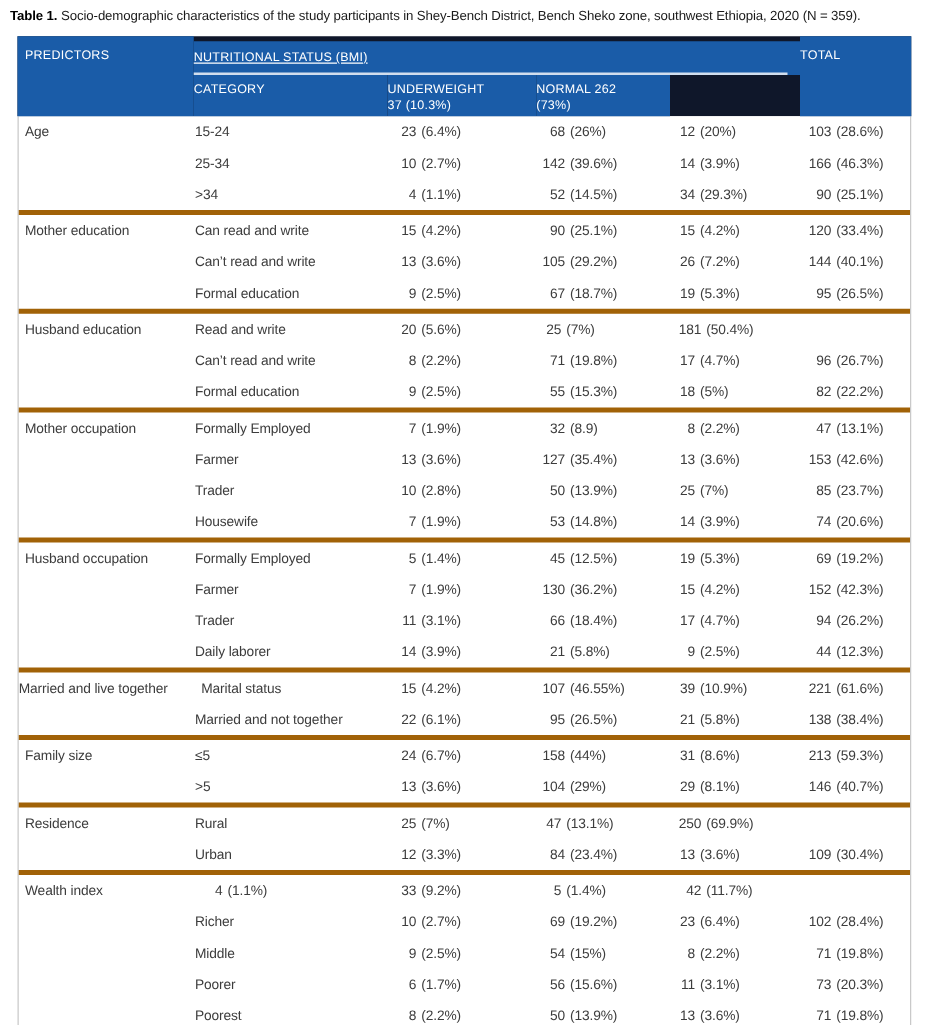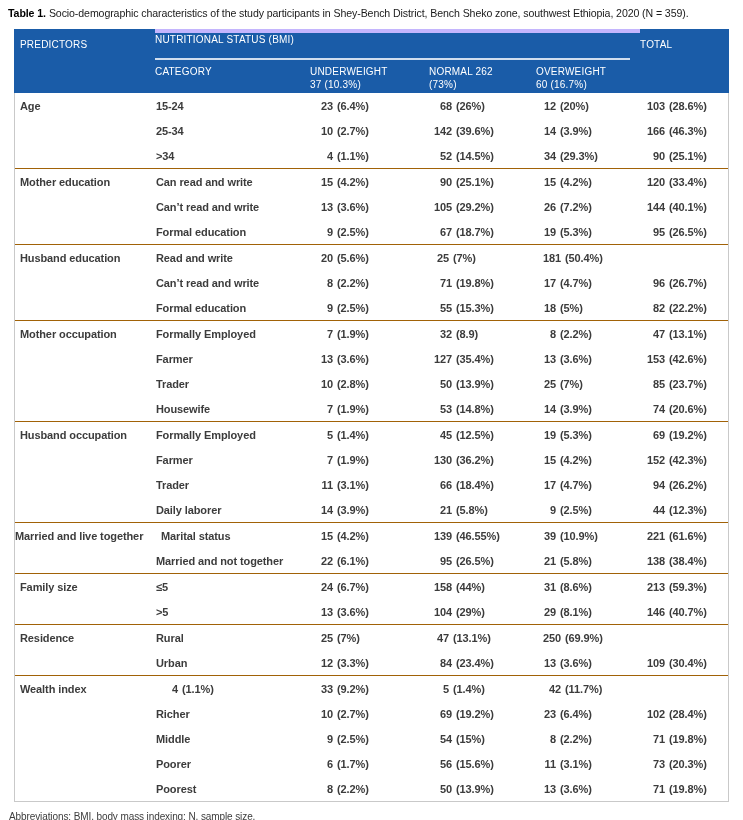--- a/index.html
+++ b/index.html
@@ -12,43 +12,43 @@
   .page { width:743px; height:820px; padding:7px 22px 0 8px; }
 
   
   .caption { font-size:10.6px; line-height:13px; color:#1a1a1a; white-space:nowrap; letter-spacing:-0.1px; }
   .caption .cap-label { font-weight:bold; color:#000; margin-right:3px; }
 
   
   .table { width:715px; margin:9px 0 0 6px; }
 
   
-  .cols { display:grid; grid-template-columns:141px 155px 119px 107px 104px 89px;font-weight:bold; }
+  .cols { display:grid; grid-template-columns:141px 155px 119px 107px 104px 89px; }
 
   
   .thead {
     display:grid;
     grid-template-columns:141px 155px 119px 107px 104px 89px;
     grid-template-rows:31px 33px;
-    background:#c4b5fd;
+    background:#0f172a;
   }
   .thead .hcell { background:#1a5ca8; color:#fff; font-size:10px; letter-spacing:0.2px; line-height:13px; }
   .h-pred { grid-column:1; grid-row:1 / 3; padding:9px 2px 0 6px; }
-  .h-group { grid-column:2 / 6; grid-row:1; margin-top:4px; position:relative; display:flex; align-items:flex-start; }
+  .h-group { grid-column:2 / 6; grid-row:1; margin-top:4px; position:relative; display:flex; align-items:center;text-decoration:underline; }
   .h-group::after { content:""; position:absolute; left:0; right:10px; bottom:0; height:2px; background:rgba(255,255,255,0.8); }
   .h-total { grid-column:6; grid-row:1 / 3; padding:9px 2px 0 0; }
   .h-sub { grid-row:2; padding-top:5px; }
   .h-cat { grid-column:2; }
   .h-uw { grid-column:3; }
   .h-nm { grid-column:4; }
   .h-ow { grid-column:5; }
 
   
   .tbody { border:1px solid #c9c9c9; border-top:none; background:#fff; }
-  .tgroup + .tgroup { border-top:1px solid #a16207; }
+  .tgroup + .tgroup { border-top:4px solid #a16207; }
   .trow { height:25px; }
   .td { display:flex; align-items:center; font-size:11px; letter-spacing:-0.1px; }
   .c-pred { padding-left:5px; }
   .c-cat  { padding-left:0; }
   .c-num .count { display:inline-block; text-align:right; margin-right:4px; }
   .c-uw  .count { width:22px; }
   .c-nm  .count { width:22px; }
   .c-ow  .count { width:19px; }
   .c-tot .count { width:24px; }
 
@@ -76,24 +76,20 @@
         <div>CATEGORY</div>
       </div>
       <div class="hcell h-sub h-uw">
         <div>UNDERWEIGHT</div>
         <div>37 (10.3%)</div>
       </div>
       <div class="hcell h-sub h-nm">
         <div>NORMAL 262</div>
         <div>(73%)</div>
       </div>
-      <div class="hcell h-sub h-ow">
-        <div>OVERWEIGHT</div>
-        <div>60 (16.7%)</div>
-      </div>
     </div>
 
     <div class="tbody" id="tbody">
         <div class="tgroup">
           <div class="trow cols">
             <div class="td c-pred">Age</div>
             <div class="td c-cat">15-24</div>
             <div class="td c-num c-uw">
               <span class="count">23</span>
               <span class="pct">(6.4%)</span>
@@ -438,21 +434,21 @@
         </div>
         <div class="tgroup">
           <div class="trow cols">
             <div class="td c-cat">Married and live together</div>
             <div class="td c-pred">Marital status</div>
             <div class="td c-num c-uw">
               <span class="count">15</span>
               <span class="pct">(4.2%)</span>
             </div>
             <div class="td c-num c-nm">
-              <span class="count">139</span>
+              <span class="count">107</span>
               <span class="pct">(46.55%)</span>
             </div>
             <div class="td c-num c-ow">
               <span class="count">39</span>
               <span class="pct">(10.9%)</span>
             </div>
             <div class="td c-num c-tot">
               <span class="count">221</span>
               <span class="pct">(61.6%)</span>
             </div>

